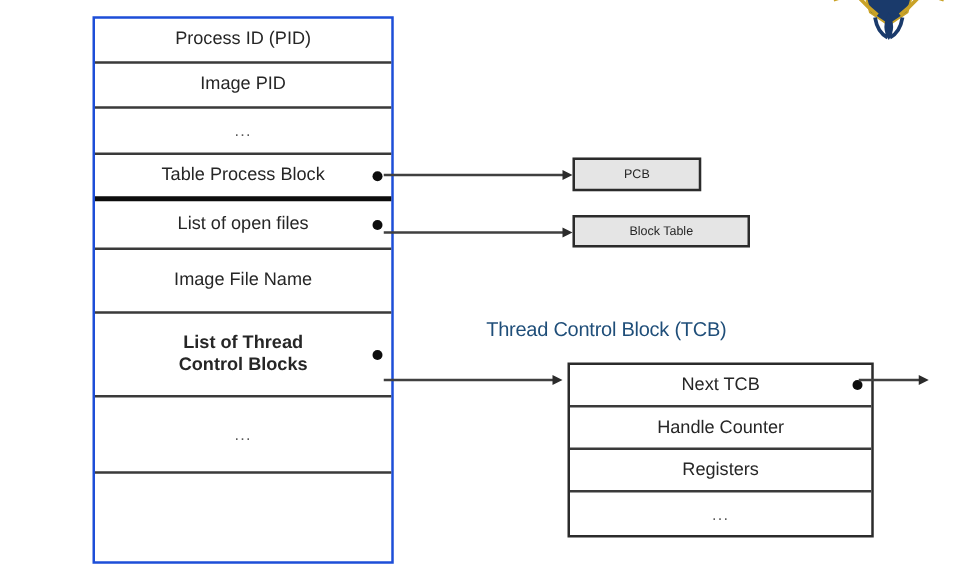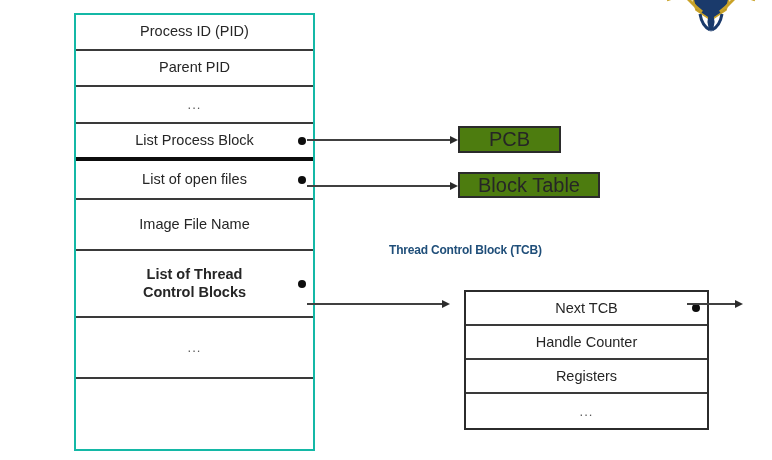--- a/index.html
+++ b/index.html
@@ -15,21 +15,21 @@
     font-family: "Liberation Sans", sans-serif;
     overflow: hidden;
   }
 
   
   .pcb-table {
     position: absolute;
     left: 74px;
     top: 13px;
     width: 241px;
-    border: 2px solid #14b8a6;
+    border: 2px solid #1d4ed8;
     box-sizing: border-box;
     background: #ffffff;
   }
   .pcb-row {
     border-bottom: 2px solid #3a3a3a;
     box-sizing: border-box;
     display: flex;
     align-items: center;
     justify-content: center;
     text-align: center;
@@ -57,46 +57,46 @@
     right: 7px;
     top: 50%;
     transform: translateY(-50%);
   }
 
   
   .box {
     position: absolute;
     box-sizing: border-box;
     border: 2px solid #2b2b2b;
-    background: #4d7c0f;
+    background: #e5e5e5;
     display: flex;
     align-items: center;
     justify-content: center;
     color: #262626;
-    font-size: 20px;
+    font-size: 10px;
   }
   #pcb-box   { left: 458px; top: 126px; width: 103px; height: 27px; }
   #handle-box{ left: 458px; top: 172px; width: 142px; height: 26px; }
 
   
   .tcb-title {
     position: absolute;
     left: 389px;
-    top: 243px;
-    font-size: 12px;
-    font-weight: bold;
+    top: 256px;
+    font-size: 16px;
+    font-weight: normal;
     color: #1f4e79;
     letter-spacing: -0.2px;
     white-space: nowrap;
   }
 
   
   .tcb-table {
     position: absolute;
-    left: 464px;
+    left: 454px;
     top: 290px;
     width: 245px;
     border: 2px solid #2b2b2b;
     box-sizing: border-box;
     background: #ffffff;
   }
   .tcb-row {
     height: 34px;
     border-bottom: 2px solid #3a3a3a;
     box-sizing: border-box;
@@ -162,27 +162,27 @@
       <rect x="46" y="15" width="26" height="2.5" fill="#f0efed" opacity="0.8"></rect>
       <rect x="50" y="20" width="18" height="2.5" fill="#f0efed" opacity="0.8"></rect>
     </g>
   </svg>
 
   <div class="pcb-table" id="pcb-table">
       <div class="pcb-row" style="height: 36px;">
         <span class="label" style="white-space: pre-line;">Process ID (PID)</span>
       </div>
       <div class="pcb-row" style="height: 36px;">
-        <span class="label" style="white-space: pre-line;">Parent PID</span>
+        <span class="label" style="white-space: pre-line;">Image PID</span>
       </div>
       <div class="pcb-row" style="height: 37px;">
         <span class="label ellipsis" style="white-space: pre-line;">...</span>
       </div>
       <div class="pcb-row thick-bottom" style="height: 37px;">
-        <span class="label" style="white-space: pre-line;">List Process Block</span>
+        <span class="label" style="white-space: pre-line;">Table Process Block</span>
         <span class="dot"></span>
       </div>
       <div class="pcb-row" style="height: 39px;">
         <span class="label" style="white-space: pre-line; text-align: center;">List of open files</span>
         <span class="dot"></span>
       </div>
       <div class="pcb-row" style="height: 51px;">
         <span class="label" style="white-space: pre-line;">Image File Name</span>
       </div>
       <div class="pcb-row" style="height: 67px;">

